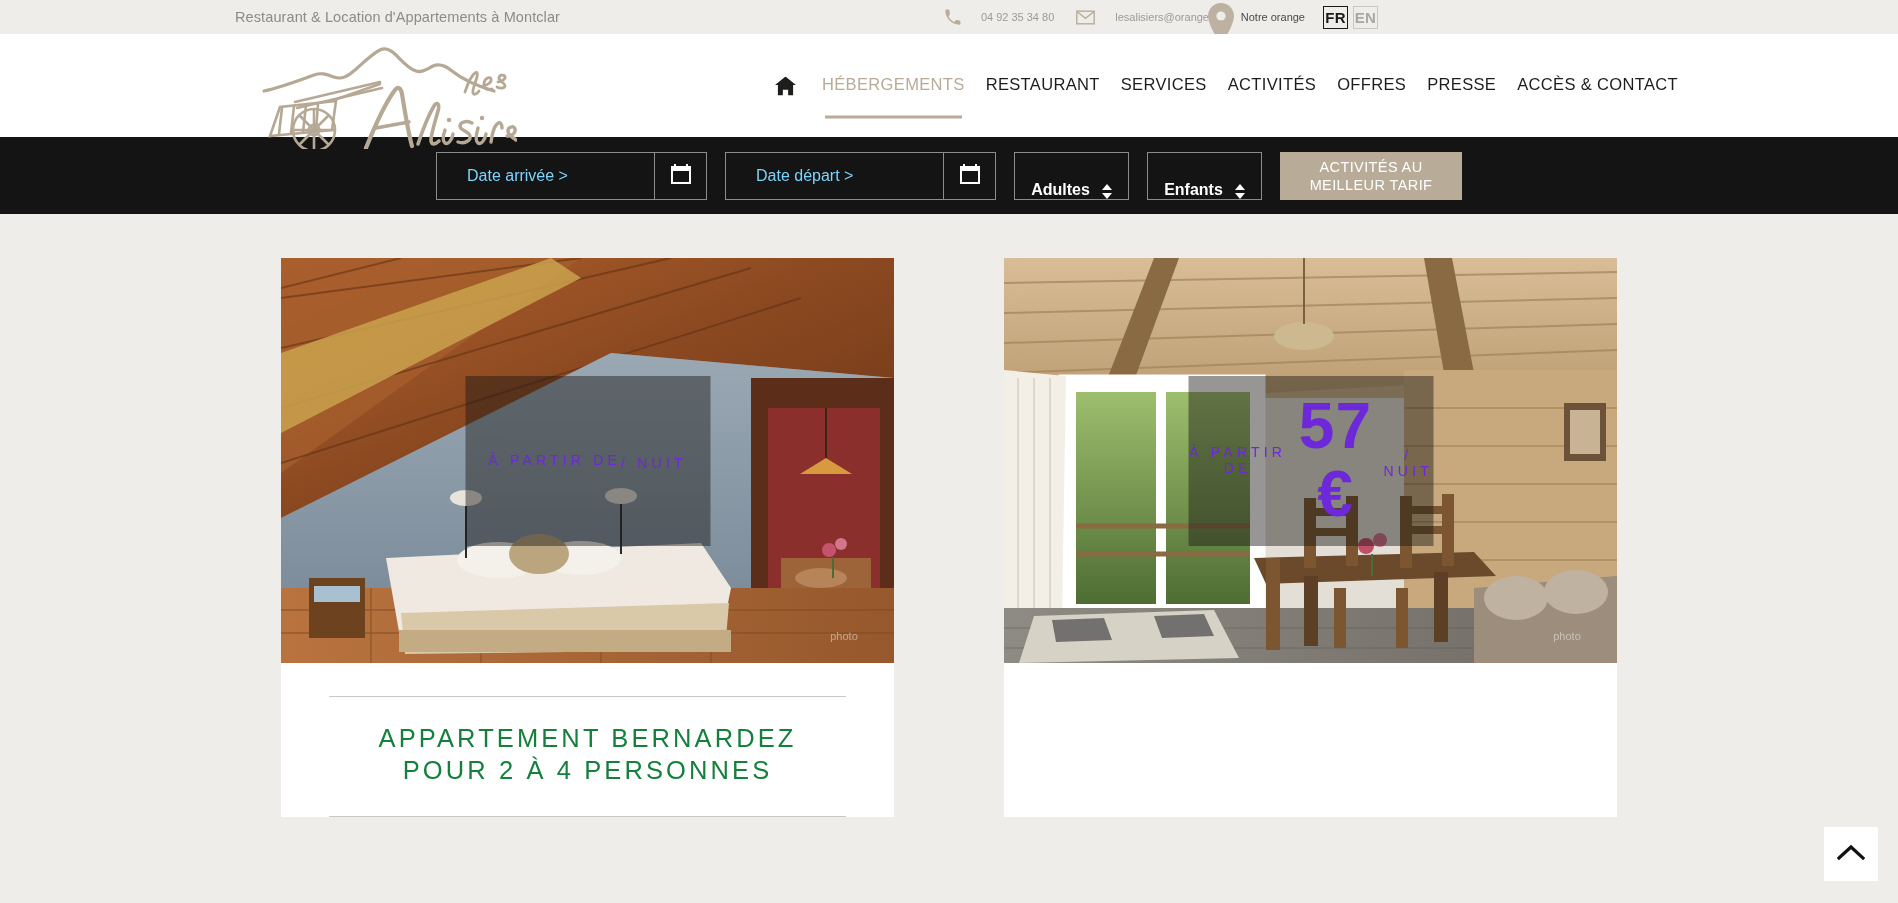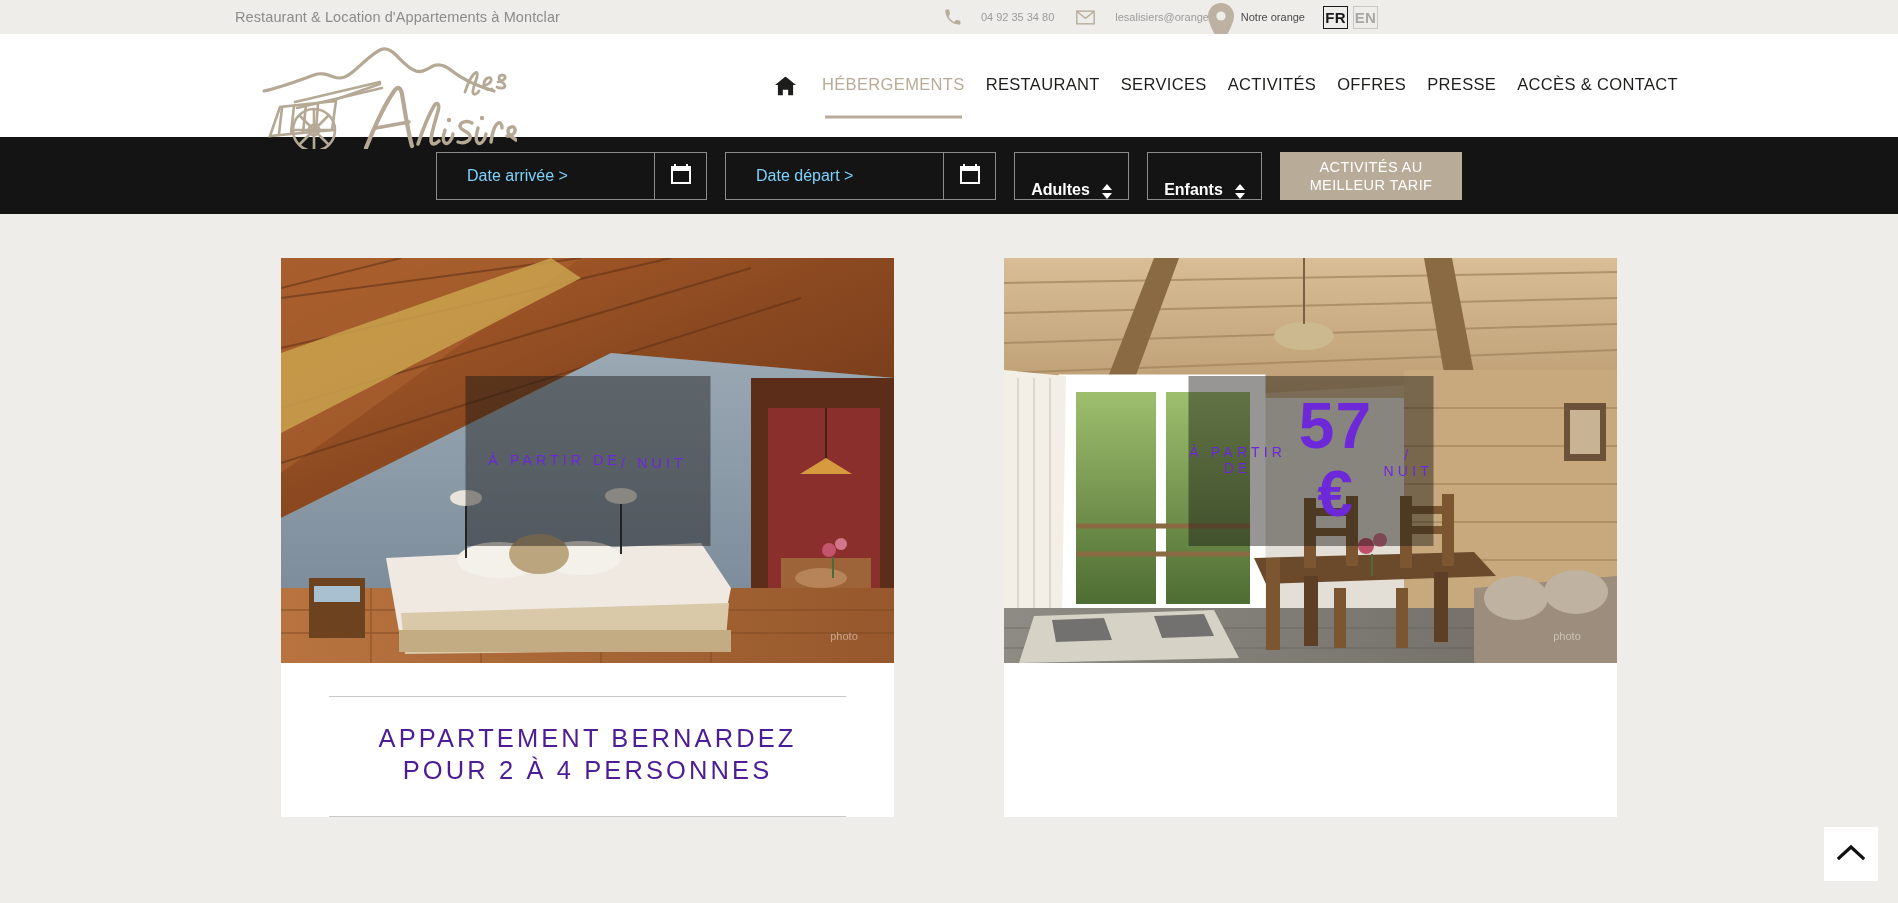--- a/index.html
+++ b/index.html
@@ -257,21 +257,21 @@
   .rule {
     height: 1px;
     background: #c9c9c9;
     margin: 0;
   }
   .rule.top { margin-top: 33px; }
   .rule.bottom { margin-top: 30px; }
   .card-title {
     font-size: 25.5px;
     letter-spacing: 3.1px;
-    color: #4c1d95;
+    color: #15803d;
     text-align: center;
     line-height: 32px;
     padding: 25px 0 0;
     font-weight: 400;
   }
 
   
   .scrolltop {
     position: fixed;
     right: 20px;

